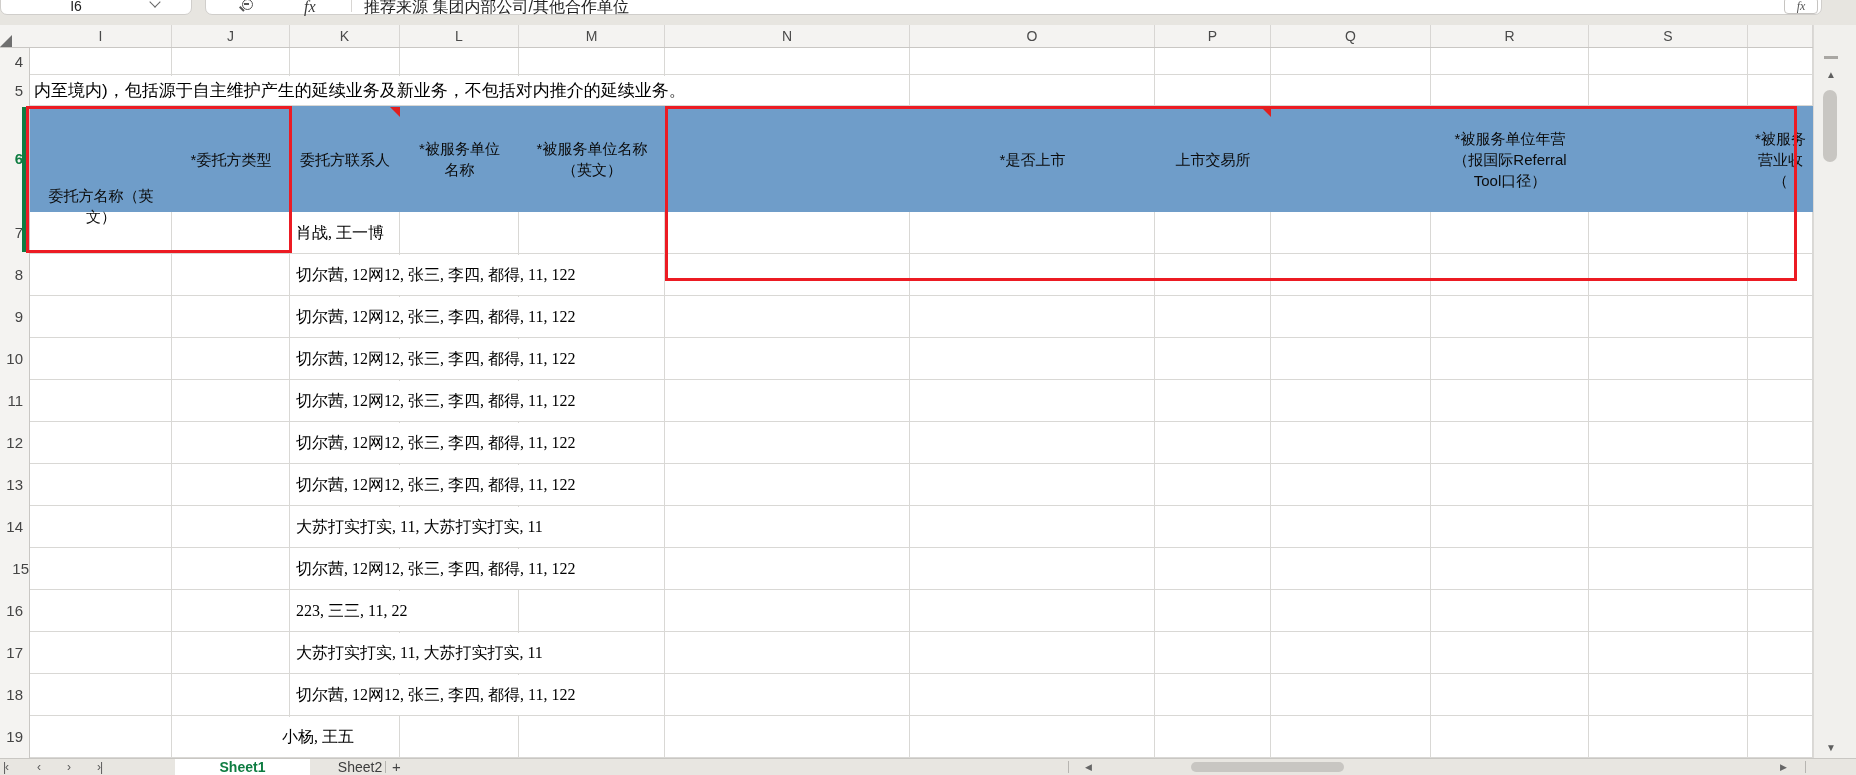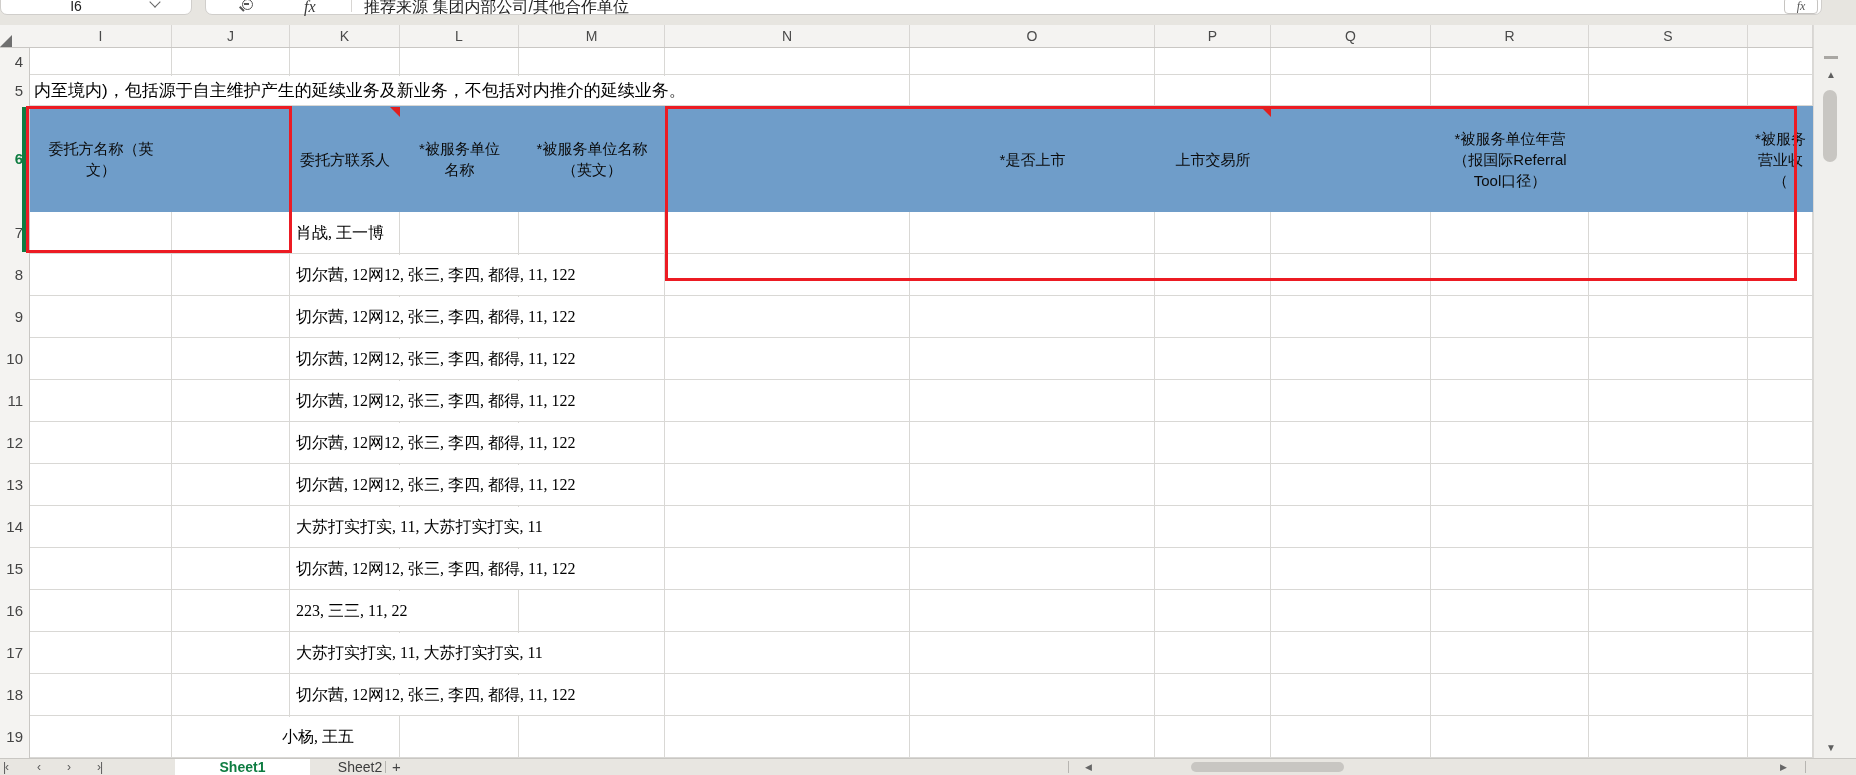--- a/index.html
+++ b/index.html
@@ -101,21 +101,21 @@
         <div class="rownum" style="top: 27px; height: 31px; line-height: 31px;">5</div>
         <div class="rownum sel" style="top: 58px; height: 106px; line-height: 106px;">6</div>
         <div class="rownum" style="top: 164px; height: 42px; line-height: 42px;">7</div>
         <div class="rownum" style="top: 206px; height: 42px; line-height: 42px;">8</div>
         <div class="rownum" style="top: 248px; height: 42px; line-height: 42px;">9</div>
         <div class="rownum" style="top: 290px; height: 42px; line-height: 42px;">10</div>
         <div class="rownum" style="top: 332px; height: 42px; line-height: 42px;">11</div>
         <div class="rownum" style="top: 374px; height: 42px; line-height: 42px;">12</div>
         <div class="rownum" style="top: 416px; height: 42px; line-height: 42px;">13</div>
         <div class="rownum" style="top: 458px; height: 42px; line-height: 42px;">14</div>
-        <div class="rownum" style="top: 500px; height: 42px; line-height: 42px;">15</div>
+        <div class="rownum" style="top: 500px; height: 42px; line-height: 42px; padding-left: 6px;">15</div>
         <div class="rownum" style="top: 542px; height: 42px; line-height: 42px;">16</div>
         <div class="rownum" style="top: 584px; height: 42px; line-height: 42px;">17</div>
         <div class="rownum" style="top: 626px; height: 42px; line-height: 42px;">18</div>
         <div class="rownum" style="top: 668px; height: 42px; line-height: 42px;">19</div>
       </div>
     <div id="gridrows">
         <div class="grow" style="top: 0px; height: 27px;">
           <div class="gcell" style="left: 0px; width: 142px;"></div>
           <div class="gcell" style="left: 142px; width: 118px;"></div>
           <div class="gcell" style="left: 260px; width: 110px;"></div>
@@ -137,23 +137,26 @@
           <div class="gcell" style="left: 489px; width: 146px;"></div>
           <div class="gcell" style="left: 635px; width: 245px;"></div>
           <div class="gcell" style="left: 880px; width: 245px;"></div>
           <div class="gcell" style="left: 1125px; width: 116px;"></div>
           <div class="gcell" style="left: 1241px; width: 160px;"></div>
           <div class="gcell" style="left: 1401px; width: 158px;"></div>
           <div class="gcell" style="left: 1559px; width: 159px;"></div>
           <div class="gcell" style="left: 1718px; width: 65px;"></div>
         </div>
         <div class="hdrband" style="top: 58px; height: 106px; background: rgb(111, 157, 201);">
-          <div class="hcell" style="left: 0px; width: 142px;">
+          <div class="hcell" style="left: 0px; width: 142px; margin-top: 47px;">
             <div>委托方名称（英</div>
             <div>文）</div>
+          </div>
+          <div class="hcell" style="left: 142px; width: 118px;">
+            <div>*委托方类型</div>
           </div>
           <div class="hcell" style="left: 260px; width: 110px;">
             <div>委托方联系人</div>
           </div>
           <div class="hcell" style="left: 370px; width: 119px;">
             <div>*被服务单位</div>
             <div>名称</div>
           </div>
           <div class="hcell" style="left: 489px; width: 146px;">
             <div>*被服务单位名称</div>

